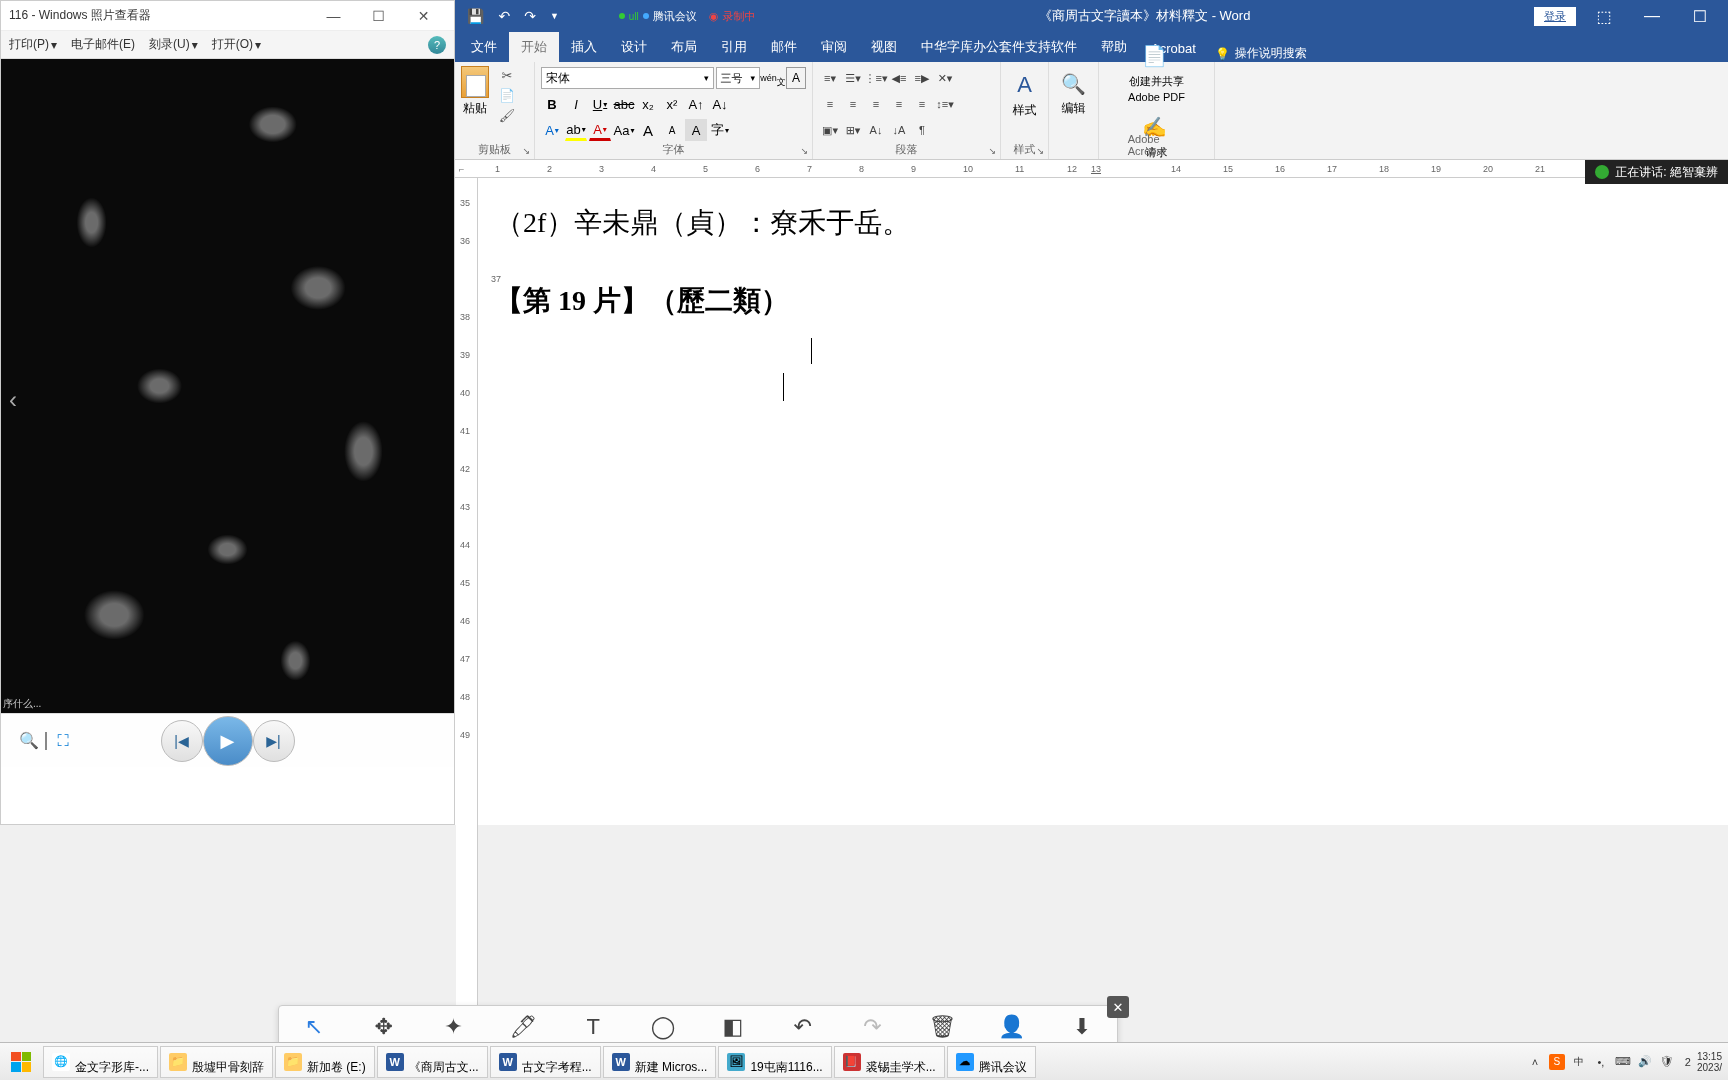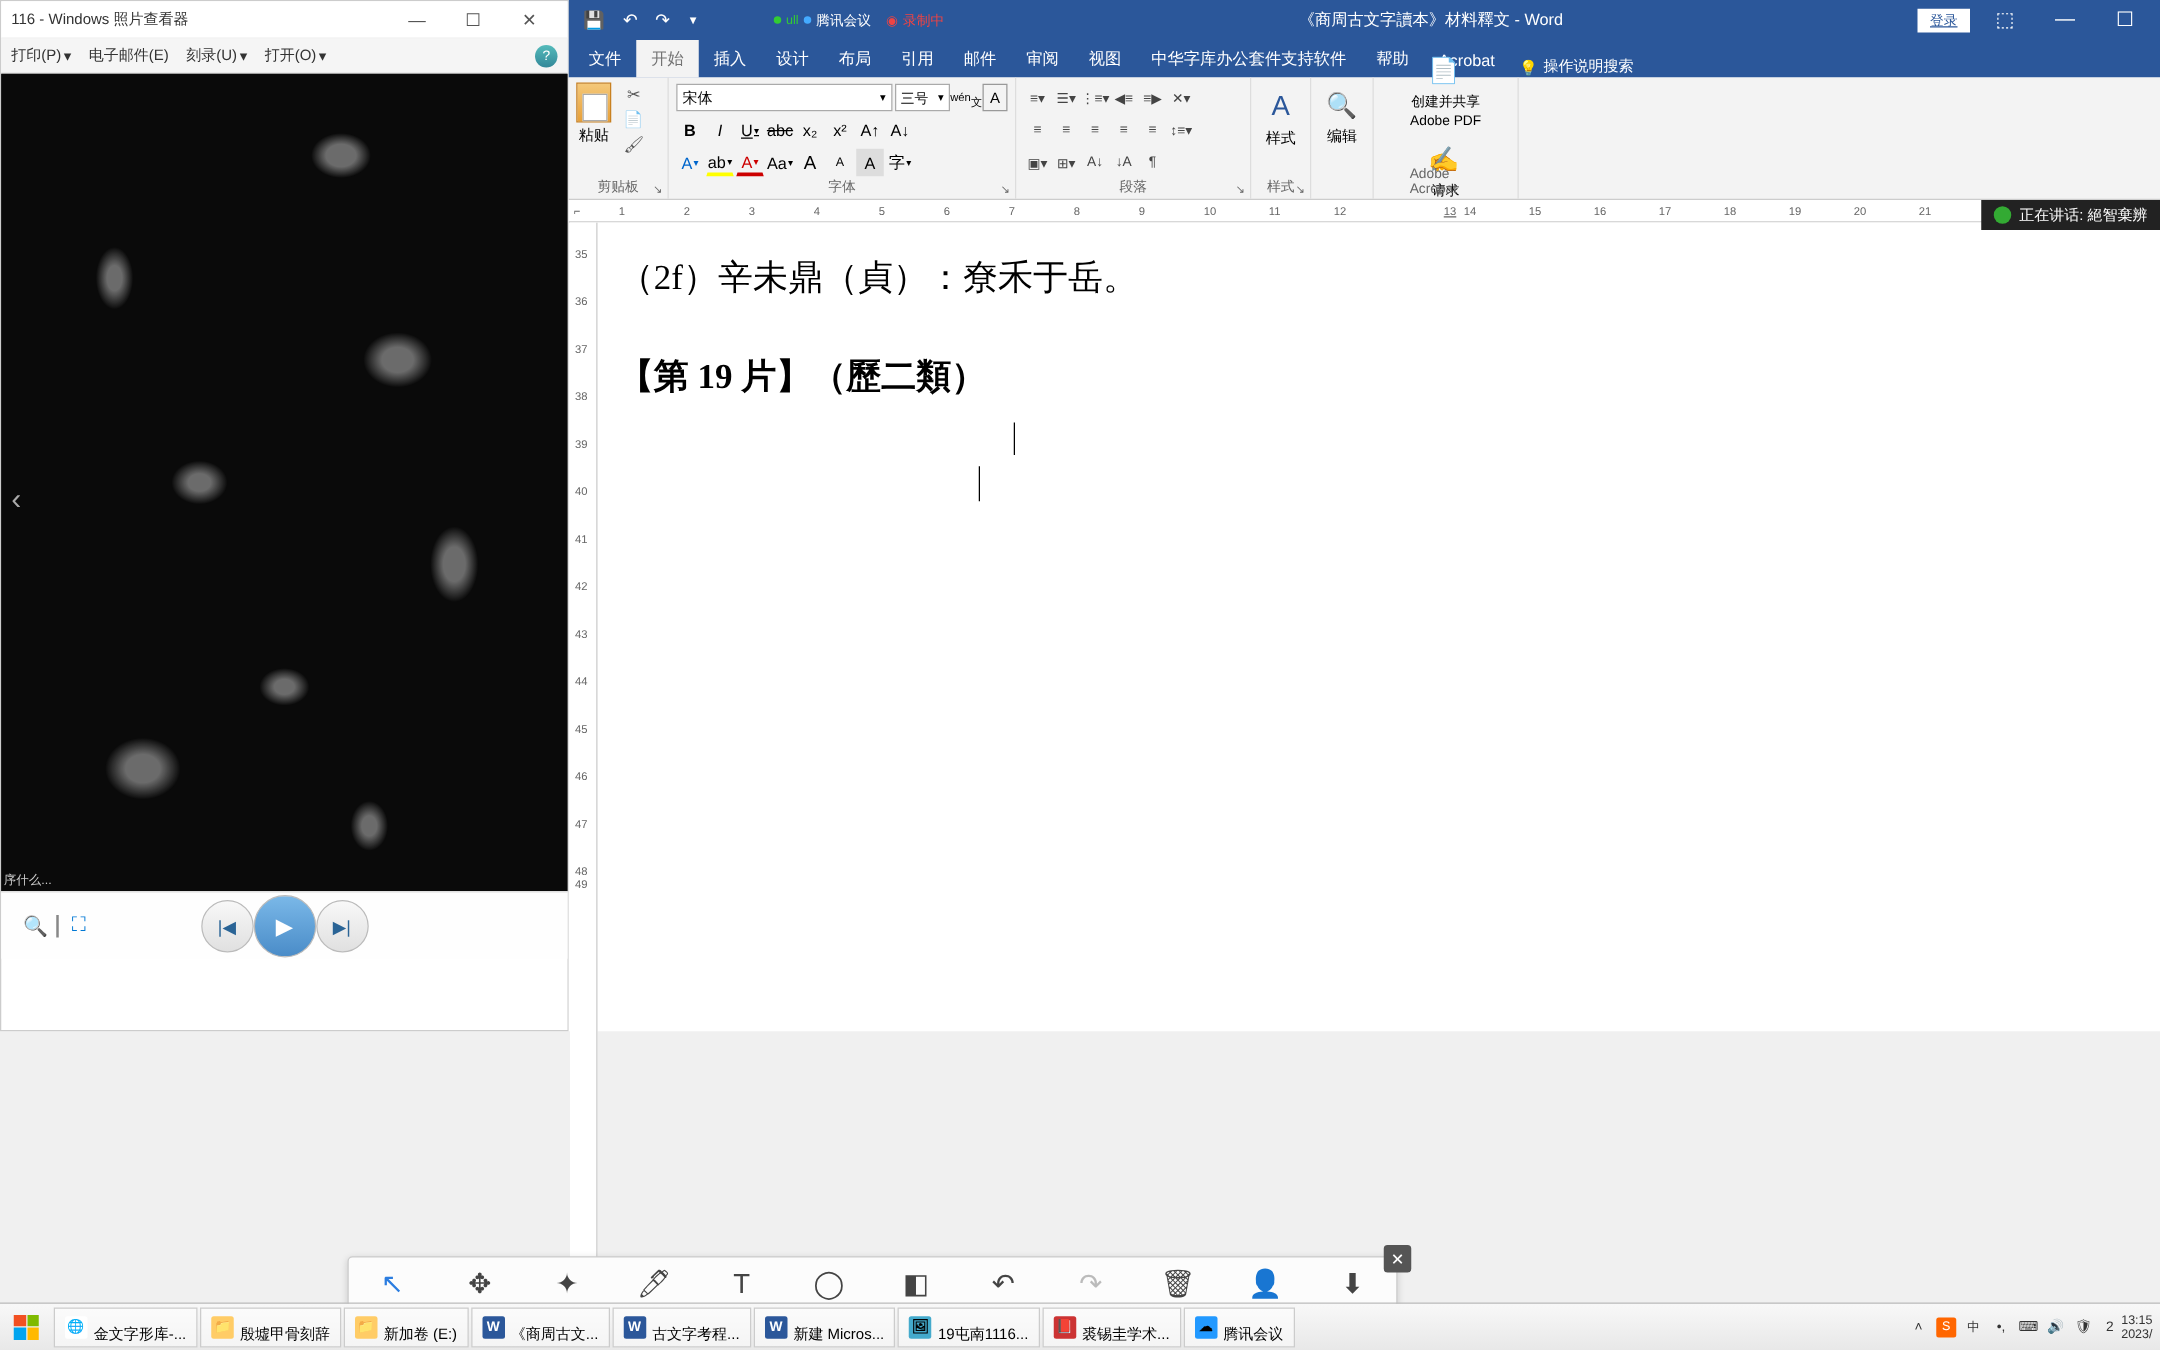--- a/index.html
+++ b/index.html
@@ -325,21 +325,21 @@
       <span class="ruler-mark" style="left: 144px;">3</span>
       <span class="ruler-mark" style="left: 196px;">4</span>
       <span class="ruler-mark" style="left: 248px;">5</span>
       <span class="ruler-mark" style="left: 300px;">6</span>
       <span class="ruler-mark" style="left: 352px;">7</span>
       <span class="ruler-mark" style="left: 404px;">8</span>
       <span class="ruler-mark" style="left: 456px;">9</span>
       <span class="ruler-mark" style="left: 508px;">10</span>
       <span class="ruler-mark" style="left: 560px;">11</span>
       <span class="ruler-mark" style="left: 612px;">12</span>
-      <span class="ruler-mark" style="left: 700px; text-decoration: underline;">13</span>
+      <span class="ruler-mark" style="left: 636px; text-decoration: underline;">13</span>
       <span class="ruler-mark" style="left: 716px;">14</span>
       <span class="ruler-mark" style="left: 768px;">15</span>
       <span class="ruler-mark" style="left: 820px;">16</span>
       <span class="ruler-mark" style="left: 872px;">17</span>
       <span class="ruler-mark" style="left: 924px;">18</span>
       <span class="ruler-mark" style="left: 976px;">19</span>
       <span class="ruler-mark" style="left: 1028px;">20</span>
       <span class="ruler-mark" style="left: 1080px;">21</span>
       <span class="ruler-mark" style="left: 1132px;">22</span>
       <span class="ruler-mark" style="left: 1184px;">23</span>
@@ -351,33 +351,33 @@
     <div class="doc-line" style="position:relative">
       <span class="text-cursor2" style="position:absolute;left:314px;top:-32px"></span>
       <span class="text-cursor" style="position:absolute;left:288px;top:3px"></span>
     </div>
   </div>
 </div>
 
 <div class="vruler">
     <span class="vmark" style="top: 20px;">35</span>
     <span class="vmark" style="top: 58px;">36</span>
-    <span class="vmark" style="top: 96px;">37</span>
+    <span class="vmark" style="top: 96px; margin-left: 31px;">37</span>
     <span class="vmark" style="top: 134px;">38</span>
     <span class="vmark" style="top: 172px;">39</span>
     <span class="vmark" style="top: 210px;">40</span>
     <span class="vmark" style="top: 248px;">41</span>
     <span class="vmark" style="top: 286px;">42</span>
     <span class="vmark" style="top: 324px;">43</span>
     <span class="vmark" style="top: 362px;">44</span>
     <span class="vmark" style="top: 400px;">45</span>
     <span class="vmark" style="top: 438px;">46</span>
     <span class="vmark" style="top: 476px;">47</span>
     <span class="vmark" style="top: 514px;">48</span>
-    <span class="vmark" style="top: 524px;">49</span>
+    <span class="vmark" style="top: 552px;">49</span>
   </div>
 
 <div class="meeting-banner">
   <span class="mic-icon"></span>
   <span>正在讲话: 絕智棄辨</span>
 </div>
 
 <div class="annot-toolbar">
   <div class="annot-btn active">
       <span class="annot-icon">↖</span>

